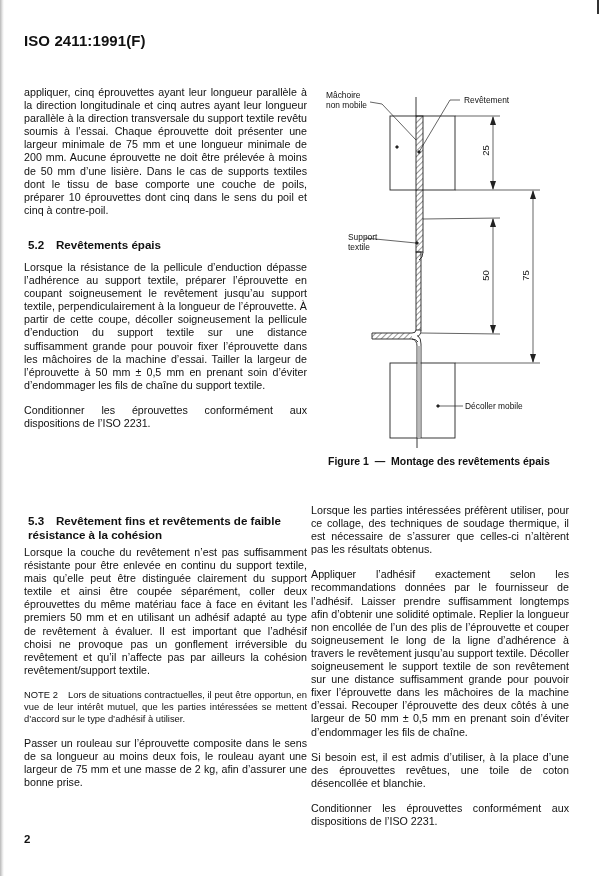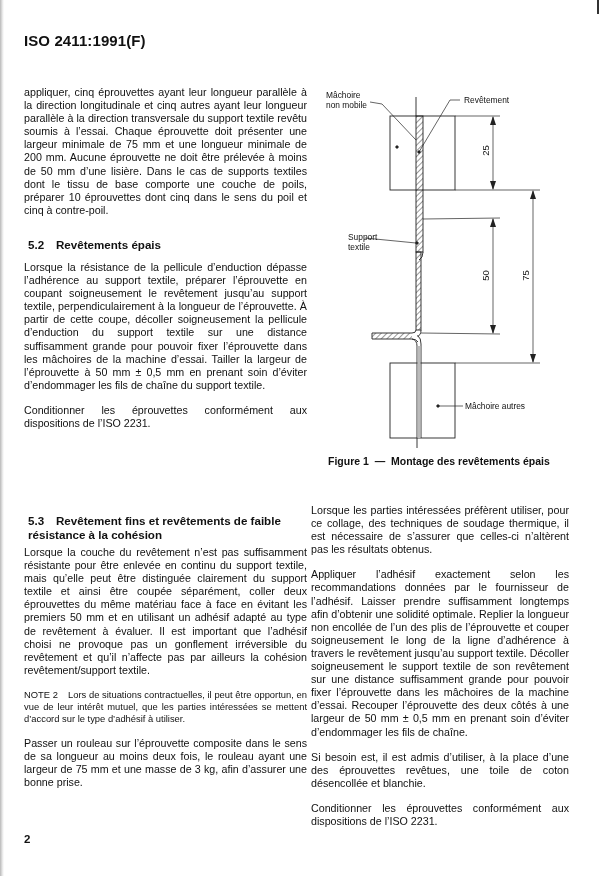--- a/index.html
+++ b/index.html
@@ -46,21 +46,21 @@
   <p>Lorsque la résistance de la pellicule d’enduction dépasse l’adhérence au support textile, préparer l’éprouvette en coupant soigneusement le revêtement jusqu’au support textile, perpendiculairement à la longueur de l’éprouvette. À partir de cette coupe, décoller soigneusement la pellicule d’enduction du support textile sur une distance suffisamment grande pour pouvoir fixer l’éprouvette dans les mâchoires de la machine d’essai. Tailler la largeur de l’éprouvette à 50 mm ± 0,5 mm en prenant soin d’éviter d’endommager les fils de chaîne du support textile.</p>
   <p>Conditionner les éprouvettes conformément aux dispositions de l’ISO 2231.</p>
 </div>
 
 <div class="s53-title">
   <p class="h2"><span class="num">5.3</span><span>Revêtement fins et revêtements de faible résistance à la cohésion</span></p>
 </div>
 <div class="col s53-body">
   <p>Lorsque la couche du revêtement n’est pas suffisamment résistante pour être enlevée en continu du support textile, mais qu’elle peut être distinguée clairement du support textile et ainsi être coupée séparément, coller deux éprouvettes du même matériau face à face en évitant les premiers 50 mm et en utilisant un adhésif adapté au type de revêtement à évaluer. Il est important que l’adhésif choisi ne provoque pas un gonflement irréversible du revêtement et qu’il n’affecte pas par ailleurs la cohésion revêtement/support textile.</p>
   <p class="note"><span class="lbl">NOTE 2</span><span>Lors de situations contractuelles, il peut être opportun, en vue de leur intérêt mutuel, que les parties intéressées se mettent d’accord sur le type d’adhésif à utiliser.</span></p>
-  <p>Passer un rouleau sur l’éprouvette composite dans le sens de sa longueur au moins deux fois, le rouleau ayant une largeur de 75 mm et une masse de 3 kg, afin d’assurer une bonne prise.</p>
+  <p>Passer un rouleau sur l’éprouvette composite dans le sens de sa longueur au moins deux fois, le rouleau ayant une largeur de 75 mm et une masse de 2 kg, afin d’assurer une bonne prise.</p>
 </div>
 
 <div class="col right-body">
   <p>Lorsque les parties intéressées préfèrent utiliser, pour ce collage, des techniques de soudage thermique, il est nécessaire de s’assurer que celles-ci n’altèrent pas les résultats obtenus.</p>
   <p>Appliquer l’adhésif exactement selon les recommandations données par le fournisseur de l’adhésif. Laisser prendre suffisamment longtemps afin d’obtenir une solidité optimale. Replier la longueur non encollée de l’un des plis de l’éprouvette et couper soigneusement le long de la ligne d’adhérence à travers le revêtement jusqu’au support textile. Décoller soigneusement le support textile de son revêtement sur une distance suffisamment grande pour pouvoir fixer l’éprouvette dans les mâchoires de la machine d’essai. Recouper l’éprouvette des deux côtés à une largeur de 50 mm ± 0,5 mm en prenant soin d’éviter d’endommager les fils de chaîne.</p>
   <p>Si besoin est, il est admis d’utiliser, à la place d’une des éprouvettes revêtues, une toile de coton désencollée et blanchie.</p>
   <p>Conditionner les éprouvettes conformément aux dispositions de l’ISO 2231.</p>
 </div>
 
 <div class="figure">
@@ -128,21 +128,21 @@
 
   <div class="fig-label" style="left:26px;top:10px;">
     <div>Mâchoire</div>
     <div>non mobile</div>
   </div>
   <div class="fig-label" style="left:164px;top:15px;">Revêtement</div>
   <div class="fig-label" style="left:48px;top:152px;">
     <div>Support</div>
     <div>textile</div>
   </div>
-  <div class="fig-label" style="left:165px;top:321px;">Mâchoire autres</div>
+  <div class="fig-label" style="left:165px;top:321px;">Décoller mobile</div>
 
   <div class="dim-label" style="left:180px;top:65px;">25</div>
   <div class="dim-label" style="left:180px;top:190px;">50</div>
   <div class="dim-label" style="left:220px;top:190px;">75</div>
 </div>
 
 <div class="caption">Figure 1  —  Montage des revêtements épais</div>
 
 <div class="page-num">2</div>
 

